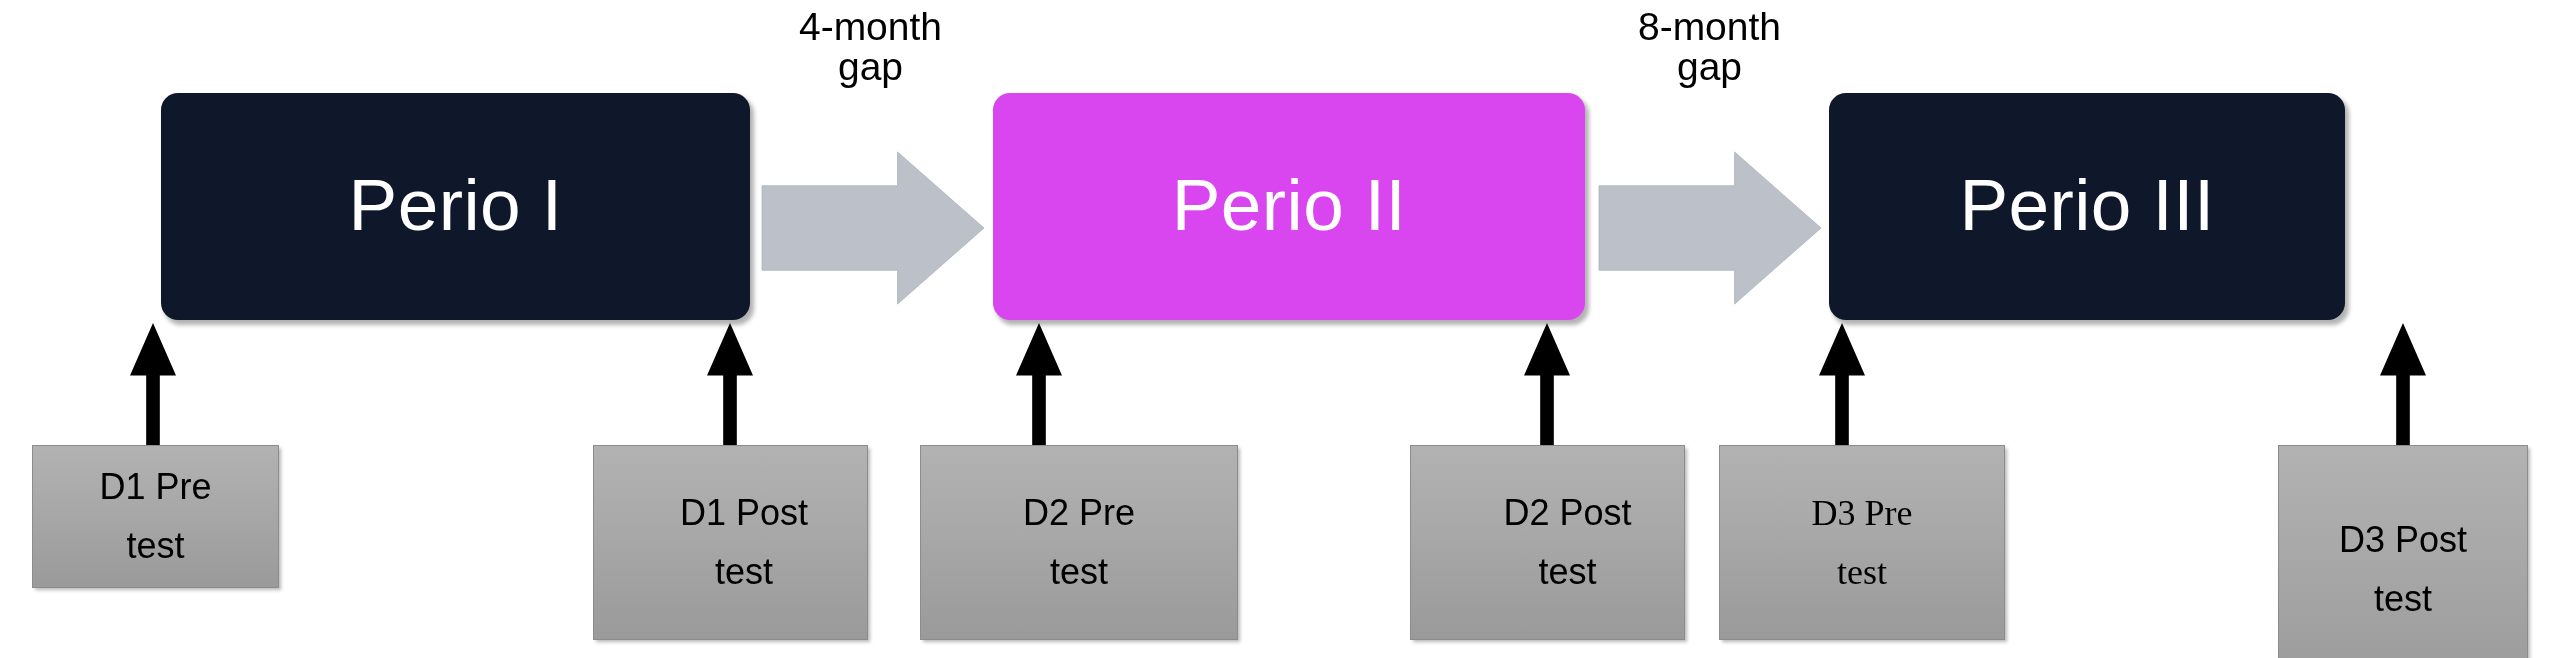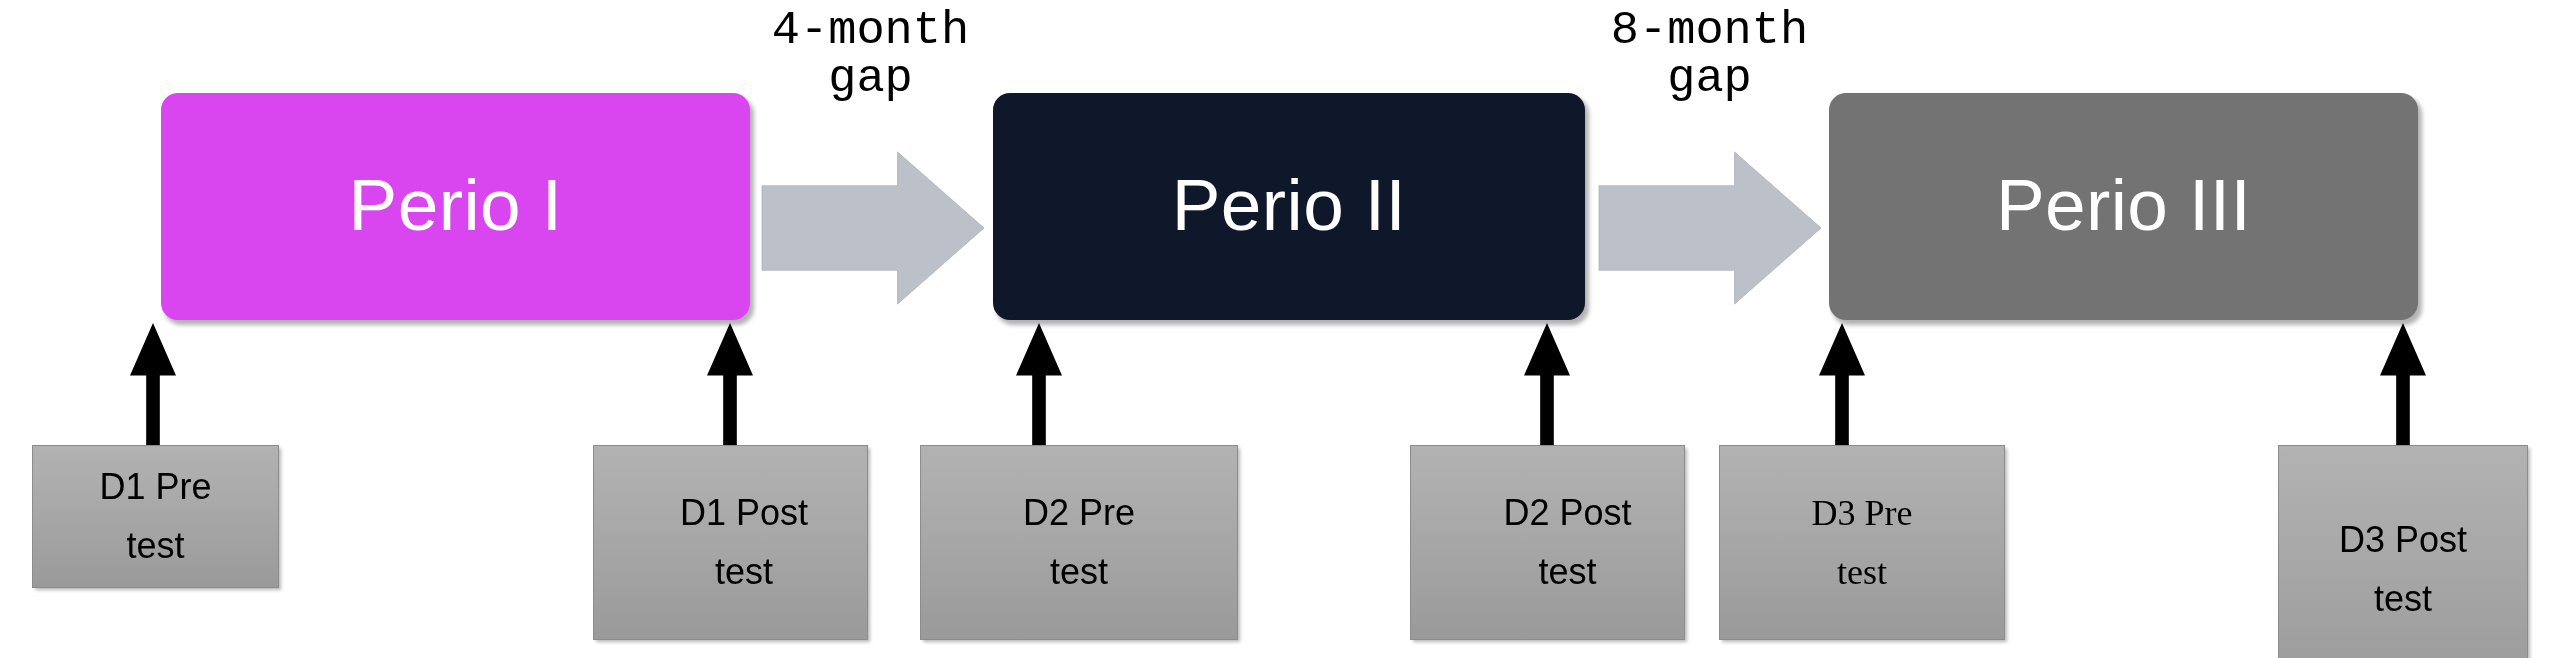--- a/index.html
+++ b/index.html
@@ -48,26 +48,25 @@
     width: 100%;
     height: 100%;
     overflow: visible;
   }
 
   
   .gap-label {
     position: absolute;
     text-align: center;
     color: #000000;
-    font-size: 47px;
+    font-size: 39px;
     font-weight: 400;
     line-height: 1.02;
     white-space: pre-line;
     user-select: none;
-    font-family: Liberation Mono, monospace;
   }
 
   
   .test-box {
     position: absolute;
     box-sizing: border-box;
     background: linear-gradient(180deg, #b2b2b2 0%, #a8a8a8 45%, #9a9a9a 100%);
     border: 1.7px solid #8c8c8c;
     display: flex;
     flex-direction: column;
@@ -91,27 +90,27 @@
     width: 100%;
     height: 100%;
     overflow: visible;
   }
 </style>
 </head>
 <body>
 
 <div id="stage">
 
-  <div class="period-box" id="perio-1-box" style="left: 161px; top: 93px; width: 589px; height: 227px; background: #d946ef; color: rgb(255, 255, 255);">
+  <div class="period-box" id="perio-1-box" style="left: 161px; top: 93px; width: 589px; height: 227px; background: #0f172a; color: rgb(255, 255, 255);">
     <span class="period-label">Perio I</span>
   </div>
-  <div class="period-box" id="perio-2-box" style="left: 993px; top: 93px; width: 592px; height: 227px; background: #0f172a; color: rgb(255, 255, 255);">
+  <div class="period-box" id="perio-2-box" style="left: 993px; top: 93px; width: 592px; height: 227px; background: #d946ef; color: rgb(255, 255, 255);">
     <span class="period-label">Perio II</span>
   </div>
-  <div class="period-box" id="perio-3-box" style="left: 1829px; top: 93px; width: 589px; height: 227px; background: #737373; color: rgb(255, 255, 255);">
+  <div class="period-box" id="perio-3-box" style="left: 1829px; top: 93px; width: 516px; height: 227px; background: #0f172a; color: rgb(255, 255, 255);">
     <span class="period-label">Perio III</span>
   </div>
 
   <div class="gap-arrow" id="gap-1-arrow" style="left: 762px; top: 152px; width: 222px; height: 152px;">
     <svg viewBox="0 0 262 180" preserveAspectRatio="none" aria-hidden="true">
       <polygon points="0,40 160,40 160,0 262,90 160,180 160,140 0,140" fill="#BCC0C8" stroke="#B0B4BC" stroke-width="1"></polygon>
     </svg>
   </div>
   <div class="gap-arrow" id="gap-2-arrow" style="left: 1599px; top: 152px; width: 222px; height: 152px;">
     <svg viewBox="0 0 262 180" preserveAspectRatio="none" aria-hidden="true">

